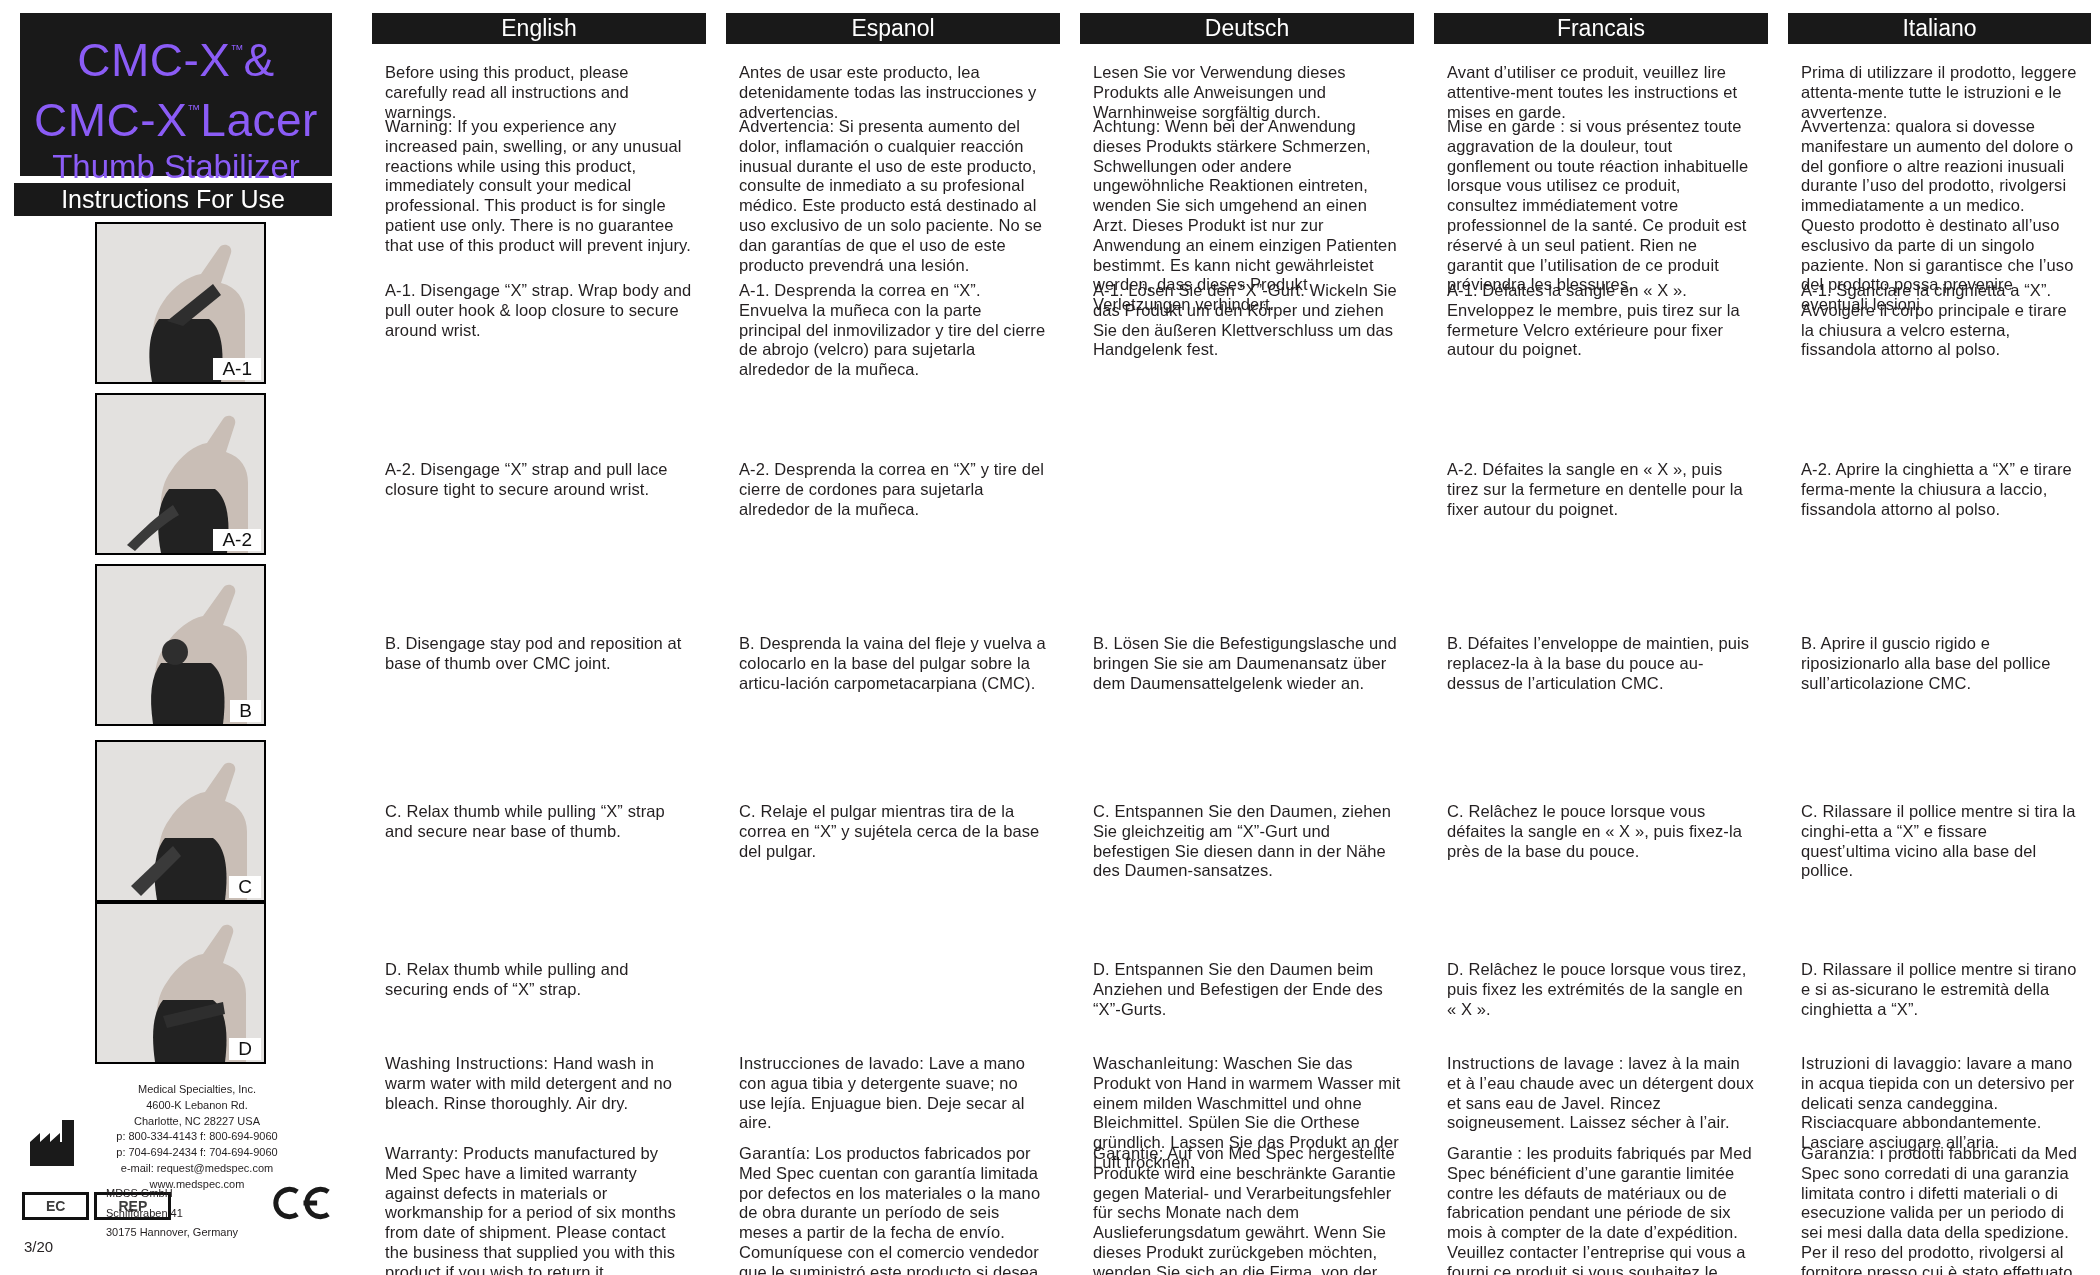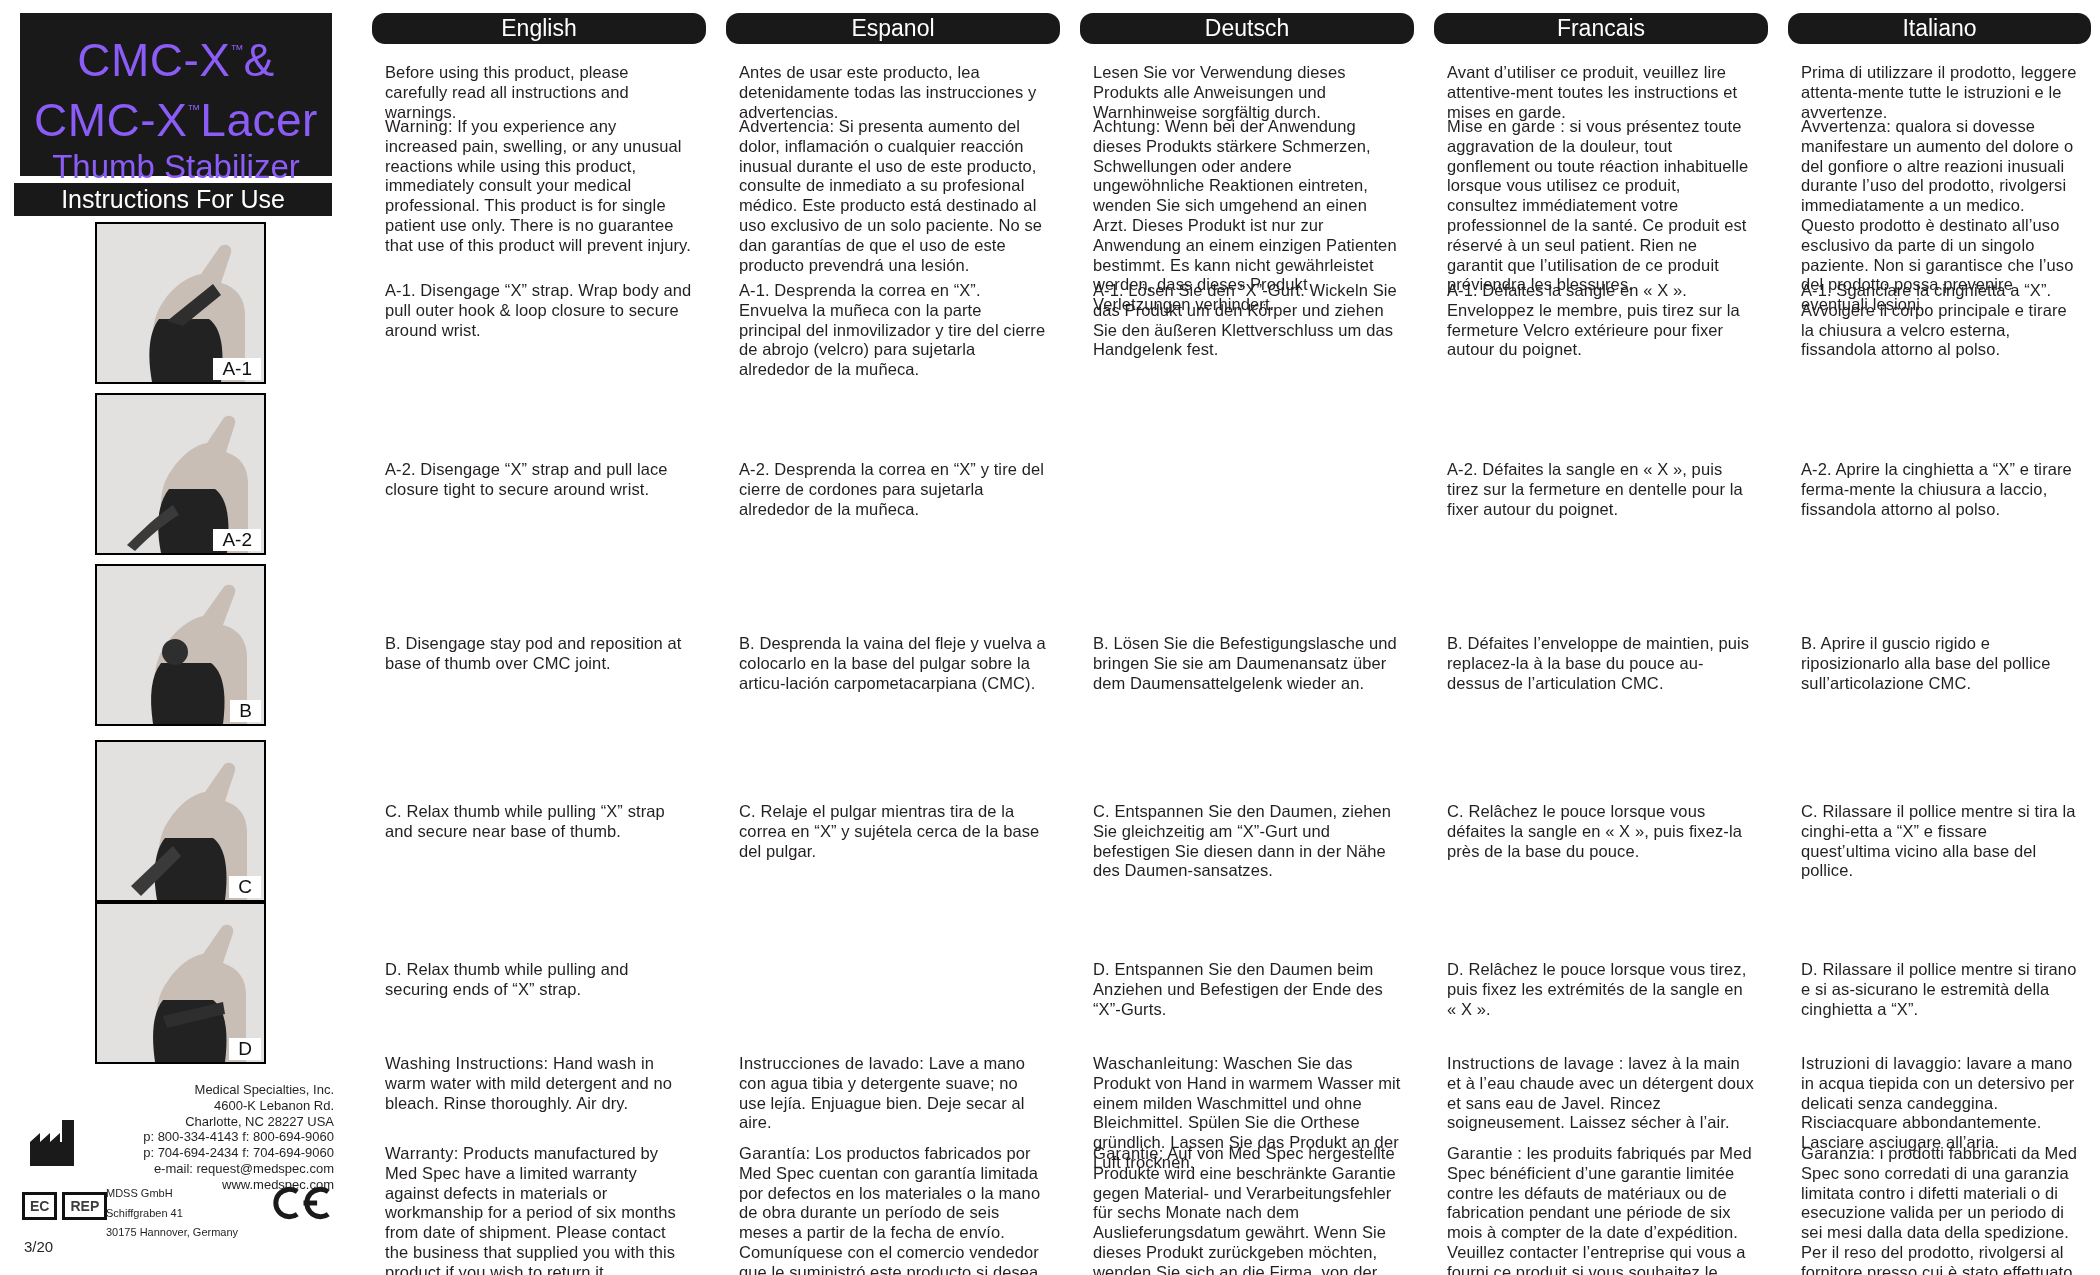--- a/index.html
+++ b/index.html
@@ -20,37 +20,37 @@
     position:absolute;left:14px;top:183px;width:318px;height:33px;
     background:#191919;color:#fff;font-size:25px;line-height:33px;text-align:center;
   }
   .fig{position:absolute;left:95px;width:167px;height:158px;border:2px solid #000;background:#e3e1df}
   .fig svg{width:100%;height:100%;display:block}
   .f1{top:222px}.f2{top:393px}.f3{top:564px}.f4{top:740px}.f5{top:902px}
   .fig-label{
     position:absolute;right:3px;bottom:2px;background:#fff;color:#111;
     padding:0 9px;font-size:19px;line-height:22px;
   }
-  .mfg{position:absolute;left:44px;top:1082px;width:290px;text-align:right;font-size:13px;line-height:15.8px}
+  .mfg{position:absolute;left:52px;top:1082px;width:290px;text-align:center;font-size:11px;line-height:15.8px}
   .factory-icon{position:absolute;left:28px;top:1112px;width:50px;height:56px}
   .ecrep{position:absolute;left:22px;top:1192px;display:flex;gap:5px}
-  .ecrep .bx{border:3px solid #111;font-weight:bold;font-size:14px;color:#3d3d3d;padding:4px 5px;line-height:1;background:#fff}
+  .ecrep .bx{border:3px solid #111;font-weight:bold;font-size:14px;color:#3d3d3d;padding:4px 21px;line-height:1;background:#fff}
   .mdss{position:absolute;left:106px;top:1184px;font-size:11px;line-height:19.5px}
   .ce-mark{position:absolute;left:270px;top:1183px;width:62px;height:40px}
   .rev{position:absolute;left:24px;top:1238px;font-size:15px}
   
   .col{position:absolute;top:0;height:1275px}
   .c0{left:372px;width:334px}
   .c1{left:726px;width:334px}
   .c2{left:1080px;width:334px}
   .c3{left:1434px;width:334px}
   .c4{left:1788px;width:303px}
   .lang-bar{
     position:absolute;top:13px;left:0;right:0;height:31px;
-    background:#191919;color:#fff;font-size:23px;line-height:31px;text-align:center;border-radius:13px;
+    background:#191919;color:#fff;font-size:23px;line-height:31px;text-align:center;
   }
   .sec{position:absolute;left:0;right:0;margin:13px;font-size:16.5px;line-height:19.8px;letter-spacing:.1px}
   .sec b{font-weight:normal;letter-spacing:.3px}
   .s-intro{top:50px}
   .s-warn{top:104px}
   .s-a1{top:268px}
   .s-a2{top:447px}
   .s-b{top:621px}
   .s-c{top:789px}
   .s-d{top:947px}

